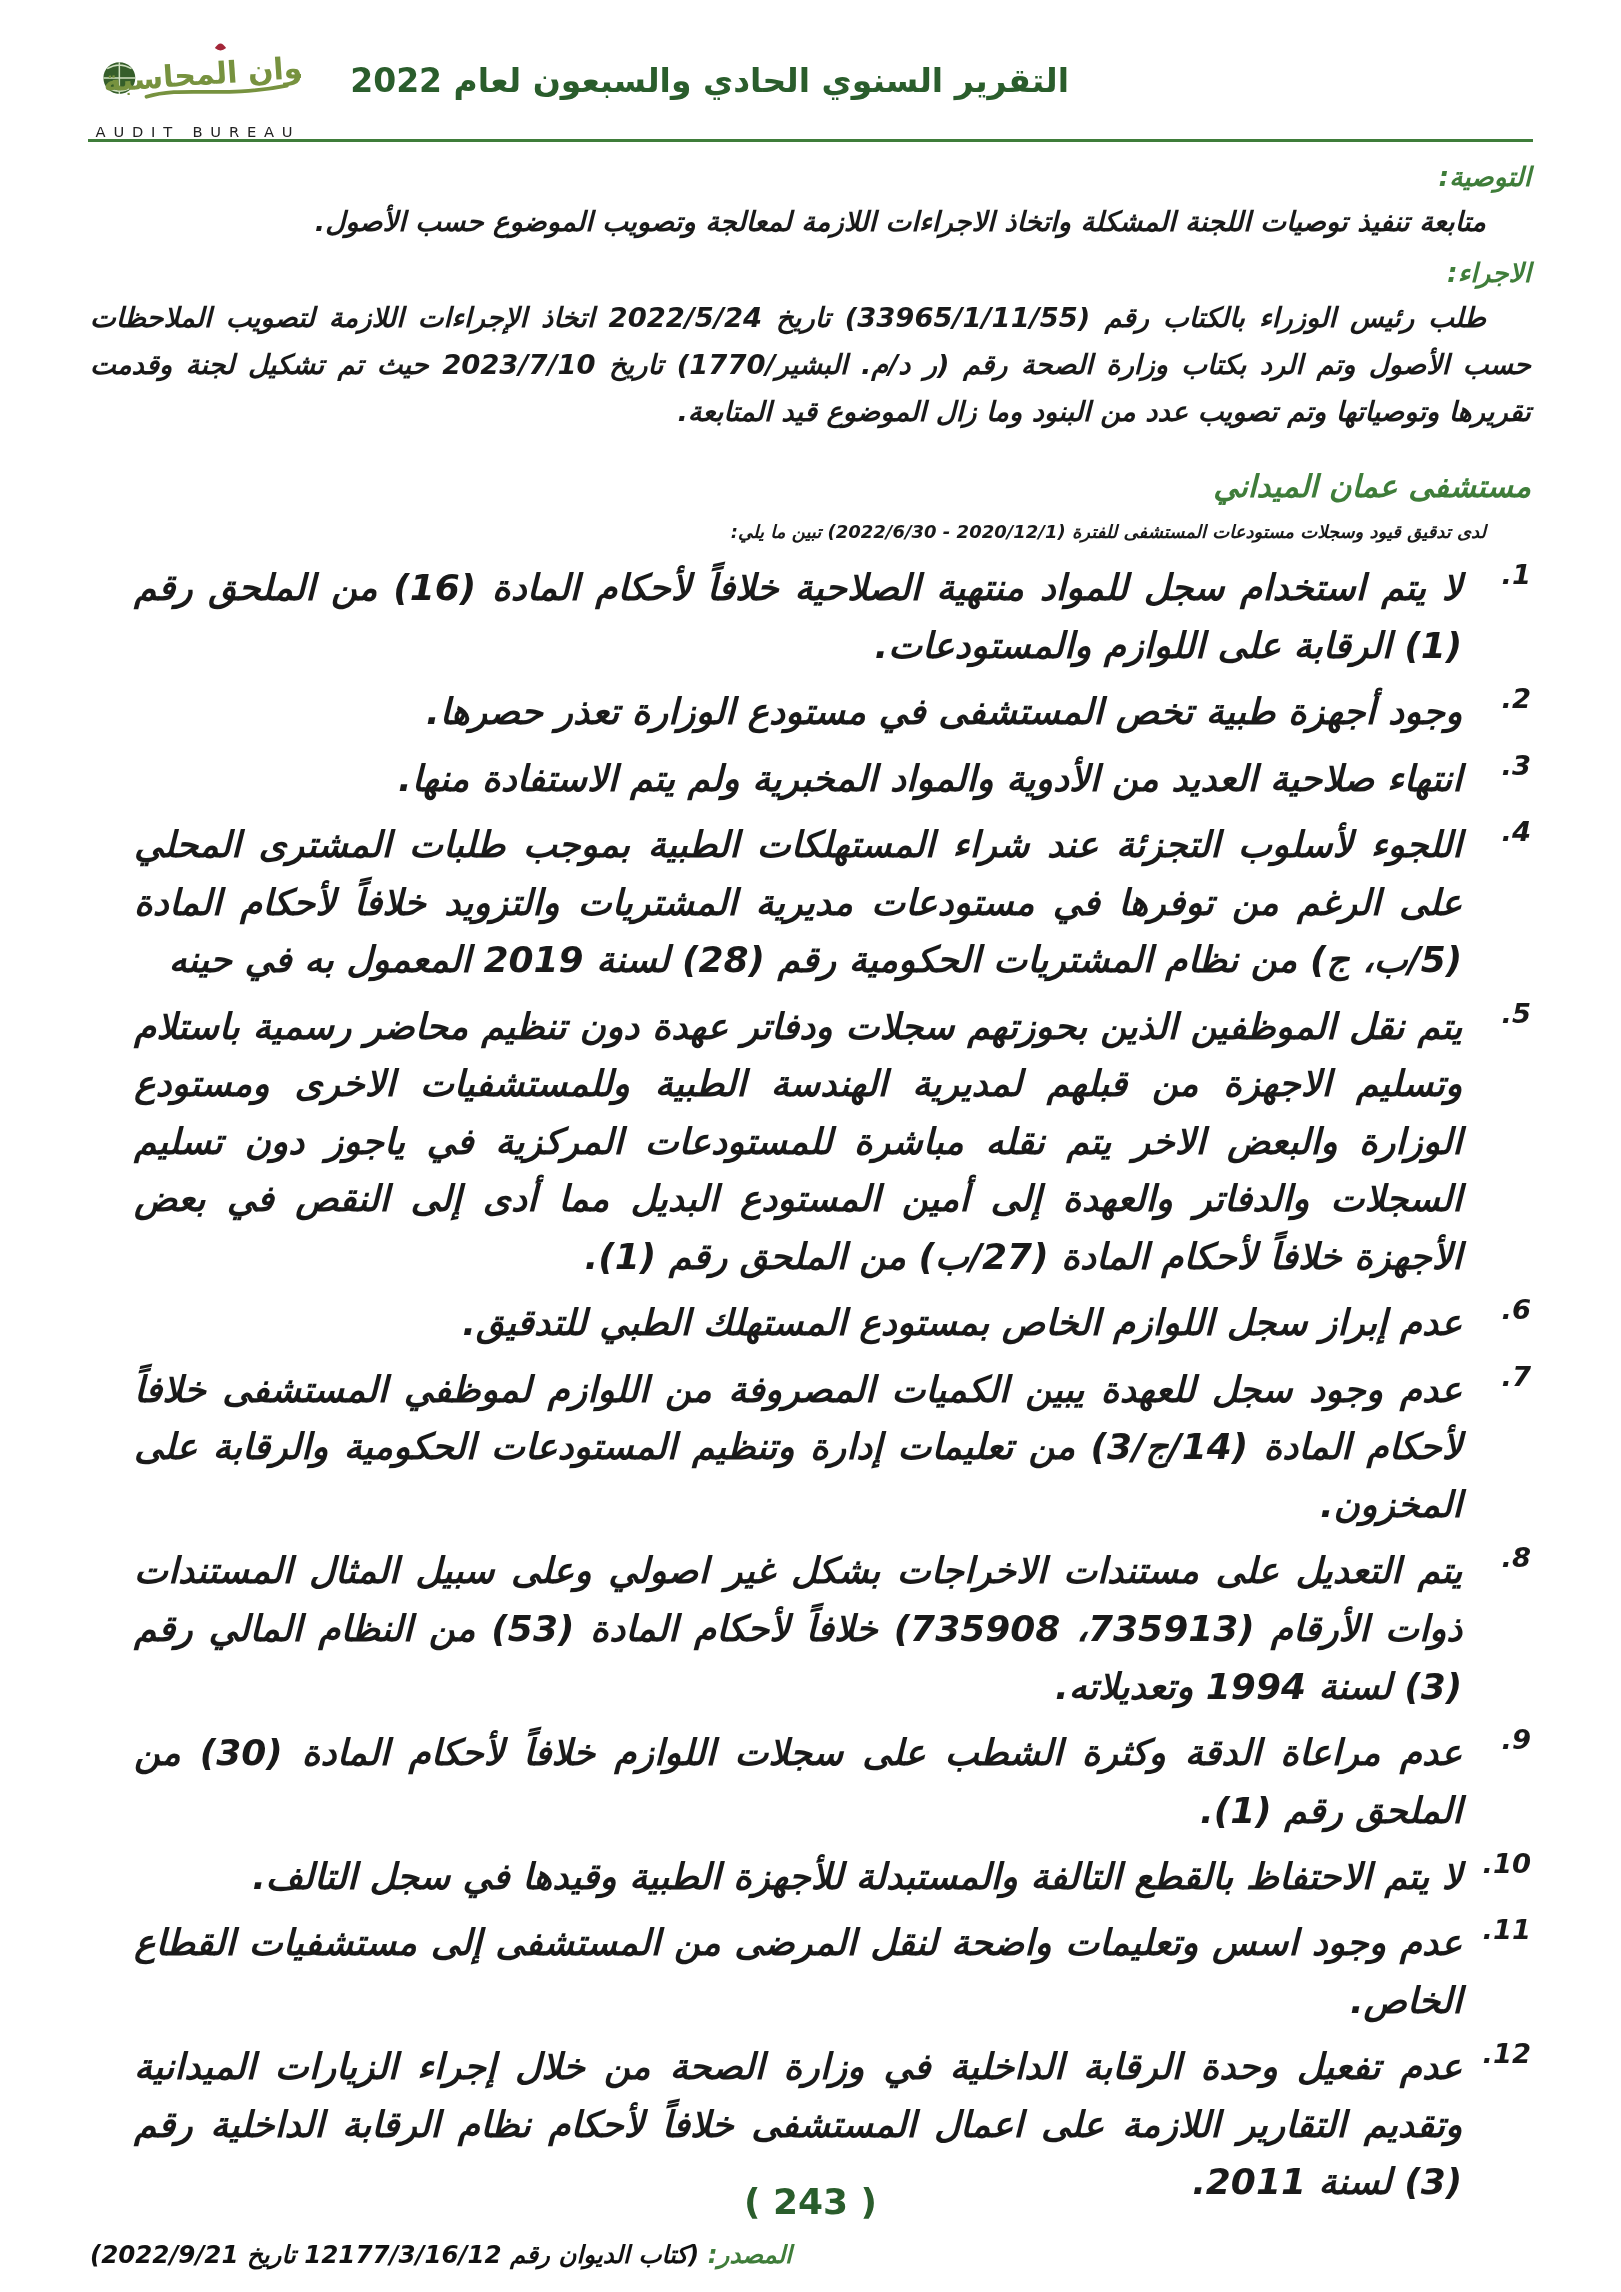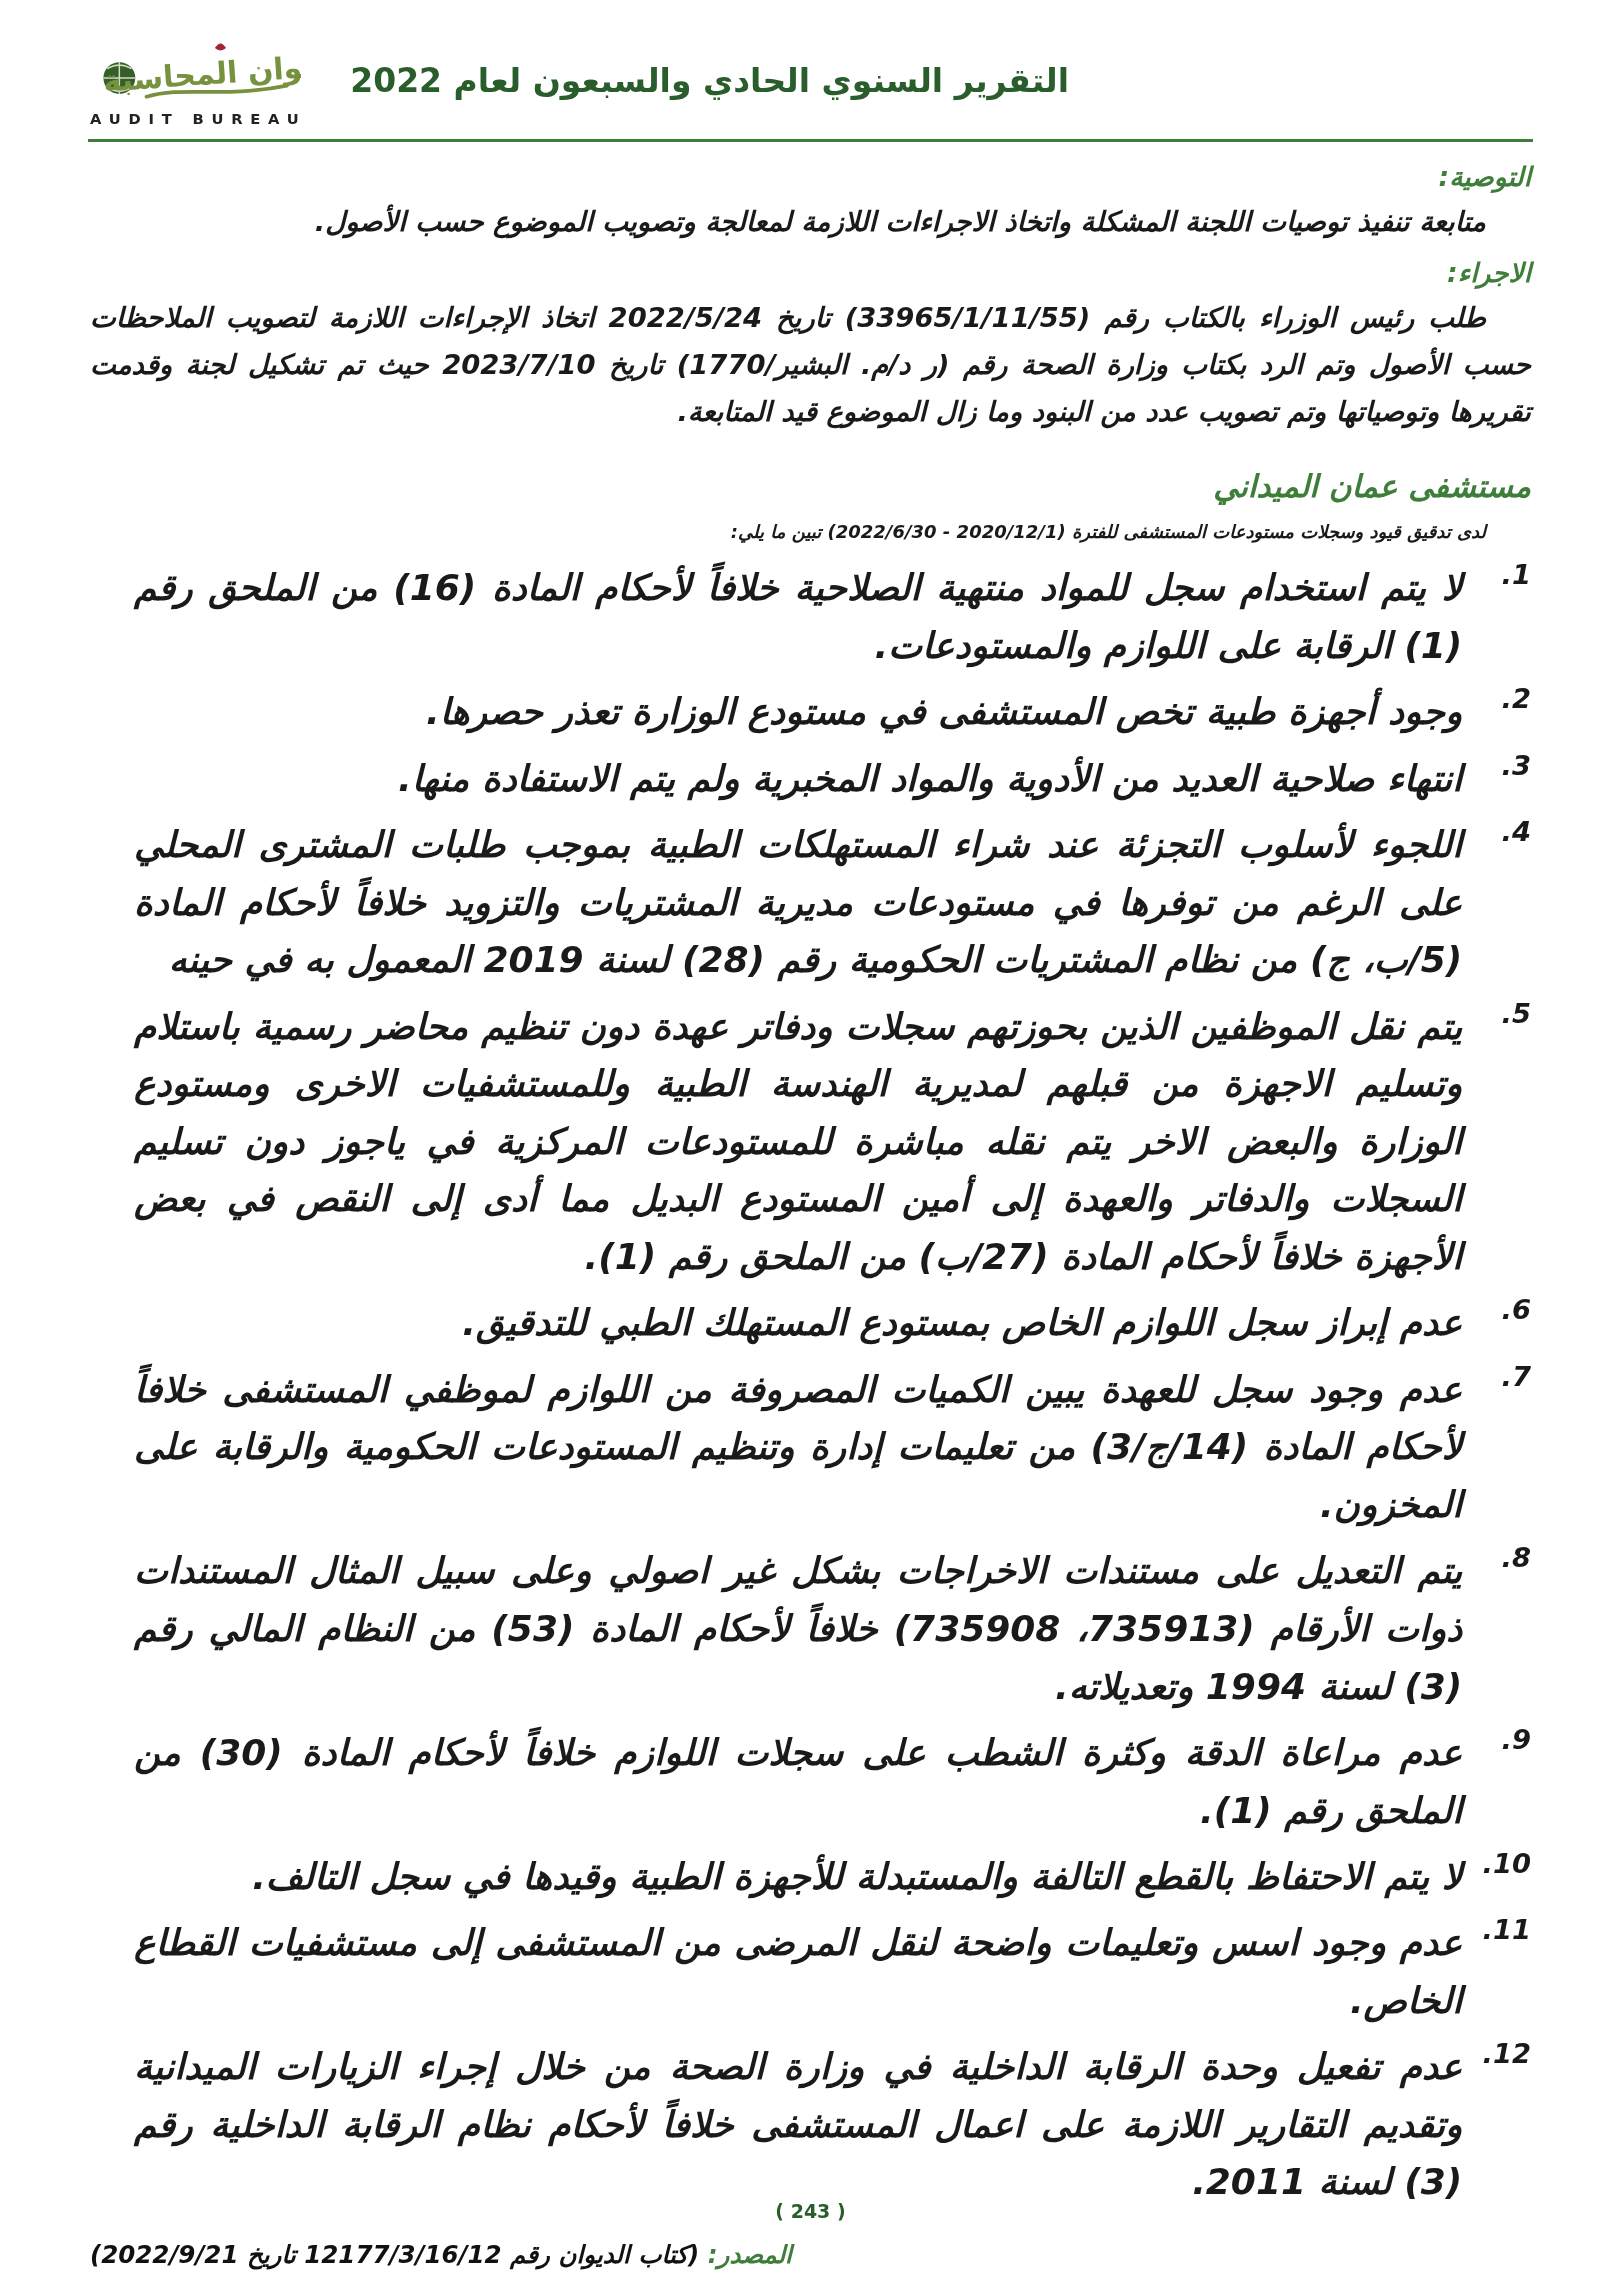--- a/index.html
+++ b/index.html
@@ -16,21 +16,21 @@
     overflow:hidden;
   }
   
   .hdr { position:relative; height:139px; }
   .logo {
     position:absolute; left:90px; top:37px; width:216px;
     direction:ltr; text-align:center;
   }
   .logo svg { display:block; width:206px; height:69px; margin:0 auto; }
   .logo-caption {
-    margin-top:4px; font-size:14.7px; font-weight:bold;
+    margin-top:17px; font-size:14.7px; font-weight:normal;
     letter-spacing:7.8px; color:#222; white-space:nowrap;
   }
   .report-title {
     position:absolute; left:402px; top:61px; width:667px;
     text-align:center; font-size:33px; font-weight:bold;
     color:#2a5d2c; white-space:nowrap;
   }
   .hdr-rule { margin:0 88px; border-top:3.9px solid #3f7d3a; }
   
   .content { padding:7px 90px 0 90px;font-style:italic; }
@@ -61,21 +61,21 @@
     line-height:1.6; text-align:justify;margin-left:44px;
   }
   .source-line {
     margin-top:29px; text-align:left;
     font-size:24.5px; font-weight:bold; color:#111;
   }
   .source-label { color:#3f7d3a; }
   .page-number {
     position:absolute; bottom:71px; left:0; right:0;
     text-align:center; color:#2a5d2c;
-    font-size:19px; font-weight:bold;
+    font-size:36px; font-weight:bold;
   }
 </style>
 </head>
 <body>
 
 <div class="page">
 
   <header class="hdr">
     <div class="logo">
       <svg viewBox="0 0 220 70" aria-hidden="true">

